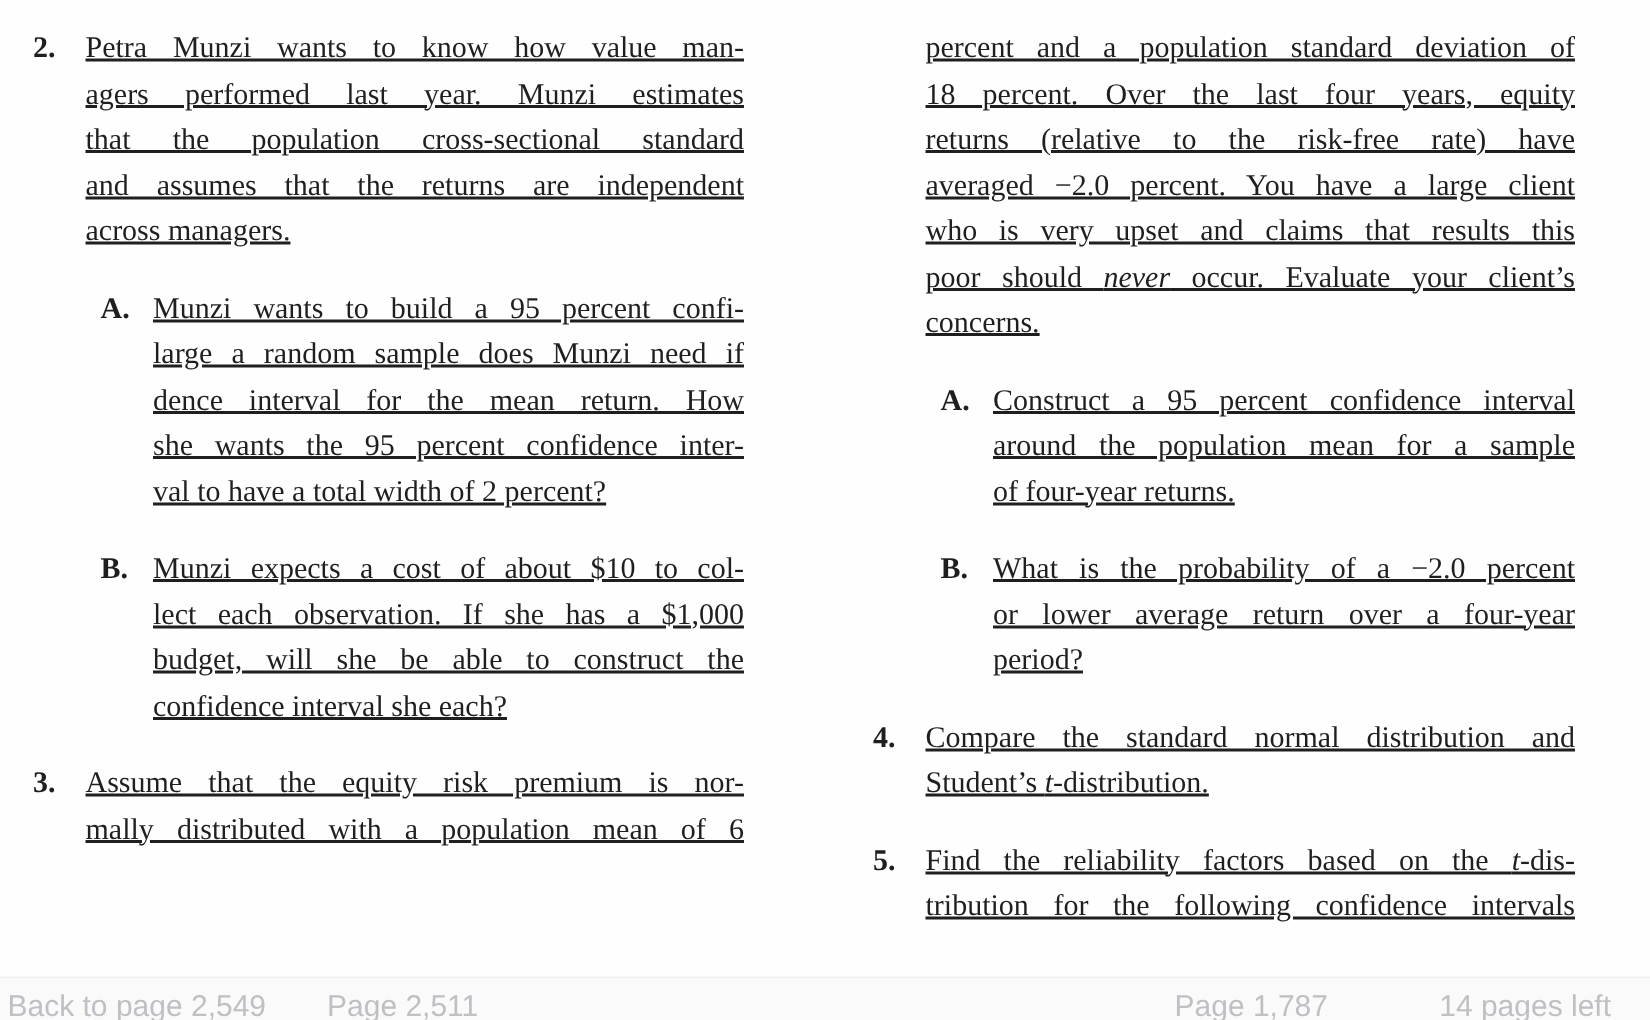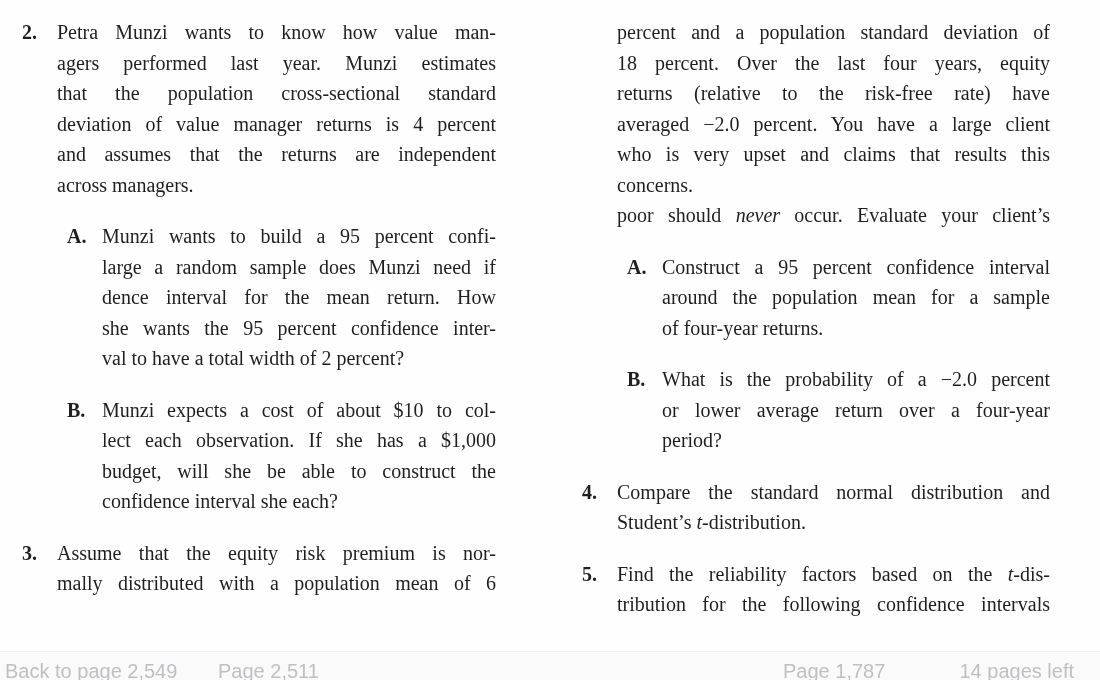--- a/index.html
+++ b/index.html
@@ -24,21 +24,21 @@
   .col.right { width: 468px; }
 
   .block { display: flex; margin-bottom: 21px; }
   .block:last-child { margin-bottom: 0; }
   .block.sub { padding-left: 45px; }
   .marker {
     flex: none;
     width: 35px;
     font-weight: bold;
   }
-  .body { flex: 1 1 auto; min-width: 0; }
+  .body { flex: 1 1 auto; min-width: 0; text-decoration: underline; }
 
   .tl {
     text-align: justify;
     text-align-last: justify;
   }
   .tl.last { text-align-last: left; }
   .it { font-style: italic; }
 
   .footer {
     position: absolute;
@@ -67,21 +67,20 @@
 
 <div class="page">
   <div class="cols">
     <div class="col left">
         <div class="block">
           <div class="marker">2.</div>
           <div class="body">
             <div class="tl"><span>Petra Munzi wants to know how value man-</span></div>
             <div class="tl"><span>agers performed last year. Munzi estimates</span></div>
             <div class="tl"><span>that the population cross-sectional standard</span></div>
-            <div class="tl"><span>deviation of value manager returns is 4 percent</span></div>
             <div class="tl"><span>and assumes that the returns are independent</span></div>
             <div class="tl last"><span>across managers.</span></div>
           </div>
         </div>
         <div class="block sub">
           <div class="marker">A.</div>
           <div class="body">
             <div class="tl"><span>Munzi wants to build a 95 percent confi-</span></div>
             <div class="tl"><span>large a random sample does Munzi need if</span></div>
             <div class="tl"><span>dence interval for the mean return. How</span></div>
@@ -108,22 +107,22 @@
       </div>
     <div class="col right">
         <div class="block">
           <div class="marker"></div>
           <div class="body">
             <div class="tl"><span>percent and a population standard deviation of</span></div>
             <div class="tl"><span>18 percent. Over the last four years, equity</span></div>
             <div class="tl"><span>returns (relative to the risk-free rate) have</span></div>
             <div class="tl"><span>averaged −2.0 percent. You have a large client</span></div>
             <div class="tl"><span>who is very upset and claims that results this</span></div>
+            <div class="tl"><span>poor should </span><span class="it">never</span><span> occur. Evaluate your client’s</span></div>
             <div class="tl last"><span>concerns.</span></div>
-            <div class="tl"><span>poor should </span><span class="it">never</span><span> occur. Evaluate your client’s</span></div>
           </div>
         </div>
         <div class="block sub">
           <div class="marker">A.</div>
           <div class="body">
             <div class="tl"><span>Construct a 95 percent confidence interval</span></div>
             <div class="tl"><span>around the population mean for a sample</span></div>
             <div class="tl last"><span>of four-year returns.</span></div>
           </div>
         </div>

